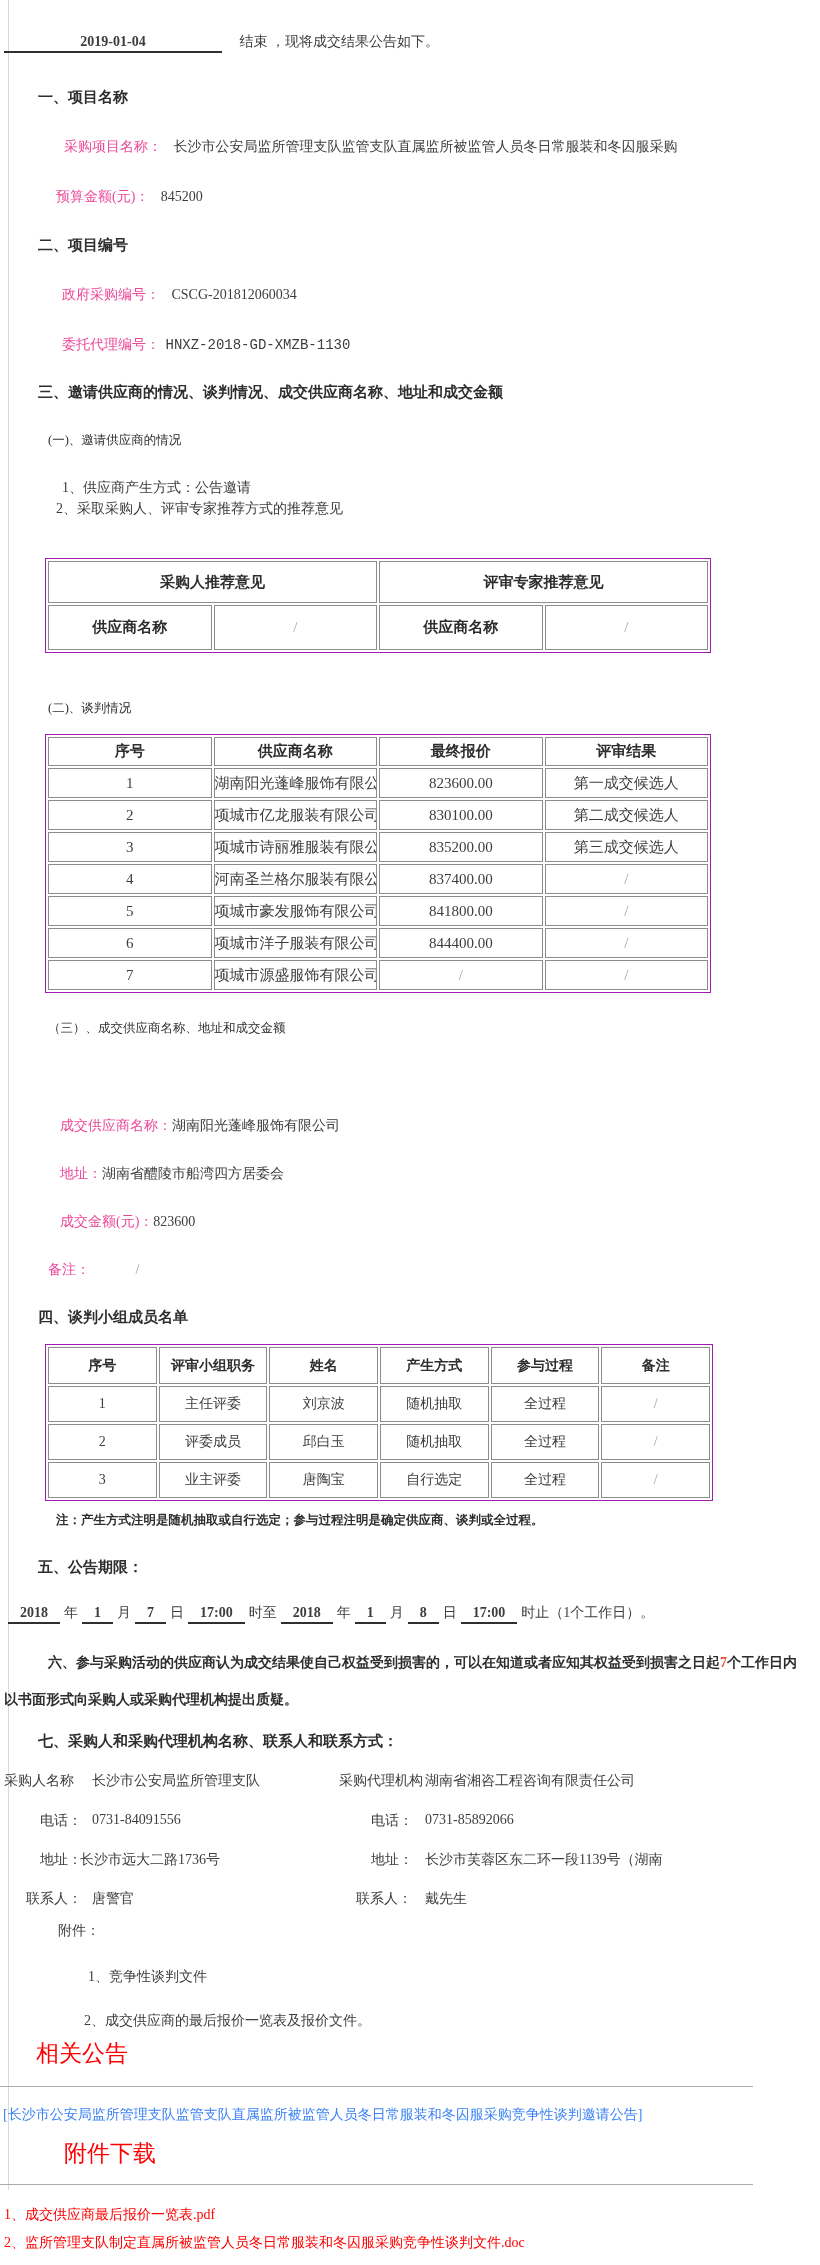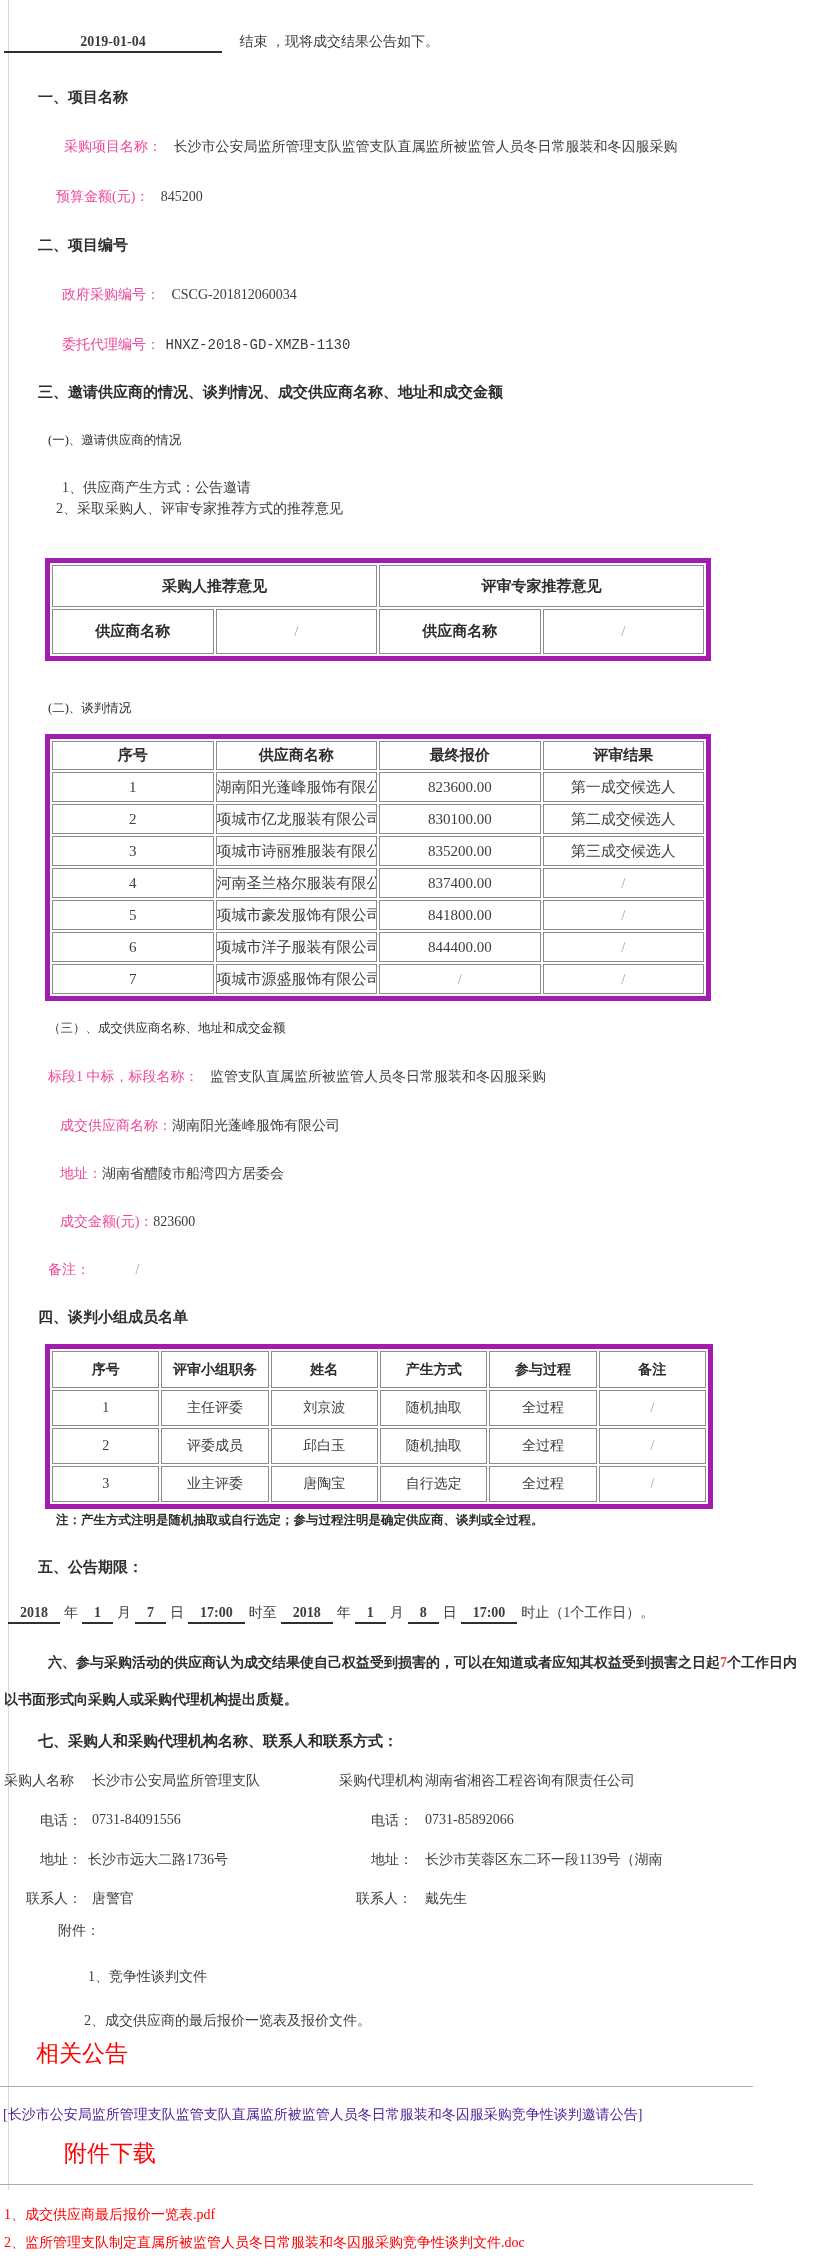--- a/index.html
+++ b/index.html
@@ -12,42 +12,42 @@
   .leftline{position:absolute;left:8px;top:0;width:1px;height:2190px;background:#d9d9d9;}
   .sec-title{font-weight:bold;color:#2e2e2e;font-size:15px;}
   .sub-title{font-weight:normal;color:#2e2e2e;font-size:12.5px;}
   .lbl{color:#ec4899;text-align:center;}
   .val{color:#3d3d3d;margin-left:8px;}
   .u-date{display:inline-block;width:218px;text-align:center;font-weight:bold;
     border-bottom:2px solid #2f2f2f;padding-bottom:1px;}
   .u-val{display:inline-block;font-weight:bold;border-bottom:2px solid #2f2f2f;
     padding:0 12px 1px 12px;text-align:center;}
   .period-lbl{margin:0 4px;}
-  .tbl{border-collapse:separate;border-spacing:2px;border:5px solid #a21caf;background:#fff;table-layout:fixed;}
+  .tbl{border-collapse:separate;border-spacing:2px;border:1px solid #a21caf;background:#fff;table-layout:fixed;}
   .tbl th,.tbl td{border:1px solid #8c8c8c;text-align:center;vertical-align:middle;
     font-weight:normal;color:#3d3d3d;padding:0 1px;overflow:hidden;}
   .tbl th{font-weight:bold;color:#2e2e2e;}
   .tbl .slash{color:#9aa3bc;}
   .tbl1{width:666px;font-size:15px;}
   .tbl1 th{height:40px;}
   .tbl1 td{height:43px;}
   .tbl1 td.c0,.tbl1 td.c2{font-weight:bold;color:#2e2e2e;}
   .tbl2{width:666px;font-size:15px;}
   .tbl2 th{height:27px;}
   .tbl2 td{height:28px;}
   .tbl2 td.c1{text-align:left;white-space:nowrap;padding:0;}
   .tbl3{width:668px;font-size:14px;}
   .tbl3 th{height:35px;}
   .tbl3 td{height:34px;}
   .bold-par{font-weight:bold;color:#2e2e2e;white-space:normal;line-height:37px;}
   .hl7{color:#e8503c;}
   .note{font-weight:bold;color:#2e2e2e;font-size:12.5px;}
   .red-heading{color:#ff0000;font-size:23px;}
   .hr{position:absolute;left:0;width:753px;height:0;border-top:1px solid #ababab;}
-  .black-link{color:#4c1d95;text-decoration:none;font-size:14px;}
+  .black-link{color:#3b82f6;text-decoration:none;font-size:14px;}
   .red-link{color:#ff0000;text-decoration:none;font-size:14px;display:block;margin-bottom:13px;}
   .clip{overflow:hidden;}
 </style>
 </head>
 <body>
 
 <div id="page">
   <div class="leftline"></div>
 
   <div class="abs" style="top:33px;left:4px;">
@@ -148,24 +148,20 @@
         <tr>
           <td class="c0">7</td>
           <td class="c1">项城市源盛服饰有限公司</td>
           <td class="c2 slash">/</td>
           <td class="c3 slash">/</td>
         </tr>
       </tbody>
   </table>
 
   <div class="abs sub-title" style="top:1020px;left:48px;">（三）、成交供应商名称、地址和成交金额</div>
-  <div class="abs" style="top:1068px;left:48px;">
-    <span class="lbl">标段1 中标，标段名称：</span>
-    <span class="val">监管支队直属监所被监管人员冬日常服装和冬囚服采购</span>
-  </div>
   <div class="abs" style="top:1117px;left:60px;">
     <span class="lbl">成交供应商名称：</span><span>湖南阳光蓬峰服饰有限公司</span>
   </div>
   <div class="abs" style="top:1165px;left:60px;">
     <span class="lbl">地址：</span><span>湖南省醴陵市船湾四方居委会</span>
   </div>
   <div class="abs" style="top:1213px;left:60px;">
     <span class="lbl">成交金额(元)：</span><span>823600</span>
   </div>
   <div class="abs" style="top:1261px;left:48px;">
@@ -229,21 +225,21 @@
   <span class="abs" style="top:1772px;left:92px;">长沙市公安局监所管理支队</span>
   <span class="abs clip" style="top:1772px;left:339px;width:83px;">采购代理机构</span>
   <span class="abs" style="top:1772px;left:425px;">湖南省湘咨工程咨询有限责任公司</span>
 
   <span class="abs" style="top:1812px;left:40px;">电话：</span>
   <span class="abs" style="top:1812px;left:92px;">0731-84091556</span>
   <span class="abs" style="top:1812px;left:371px;">电话：</span>
   <span class="abs" style="top:1812px;left:425px;">0731-85892066</span>
 
   <span class="abs" style="top:1851px;left:40px;">地址：</span>
-  <span class="abs" style="top:1851px;left:88px;text-align:center;">长沙市远大二路1736号</span>
+  <span class="abs" style="top:1851px;left:80px;text-align:center;">长沙市远大二路1736号</span>
   <span class="abs" style="top:1851px;left:371px;">地址：</span>
   <span class="abs clip" style="top:1851px;left:425px;width:390px;">长沙市芙蓉区东二环一段1139号（湖南</span>
 
   <span class="abs" style="top:1890px;left:26px;">联系人：</span>
   <span class="abs" style="top:1890px;left:92px;">唐警官</span>
   <span class="abs" style="top:1890px;left:356px;">联系人：</span>
   <span class="abs" style="top:1890px;left:425px;">戴先生</span>
 
   <div class="abs" style="top:1922px;left:58px;">附件：</div>
   <div class="abs" style="top:1968px;left:88px;">1、竞争性谈判文件</div>

